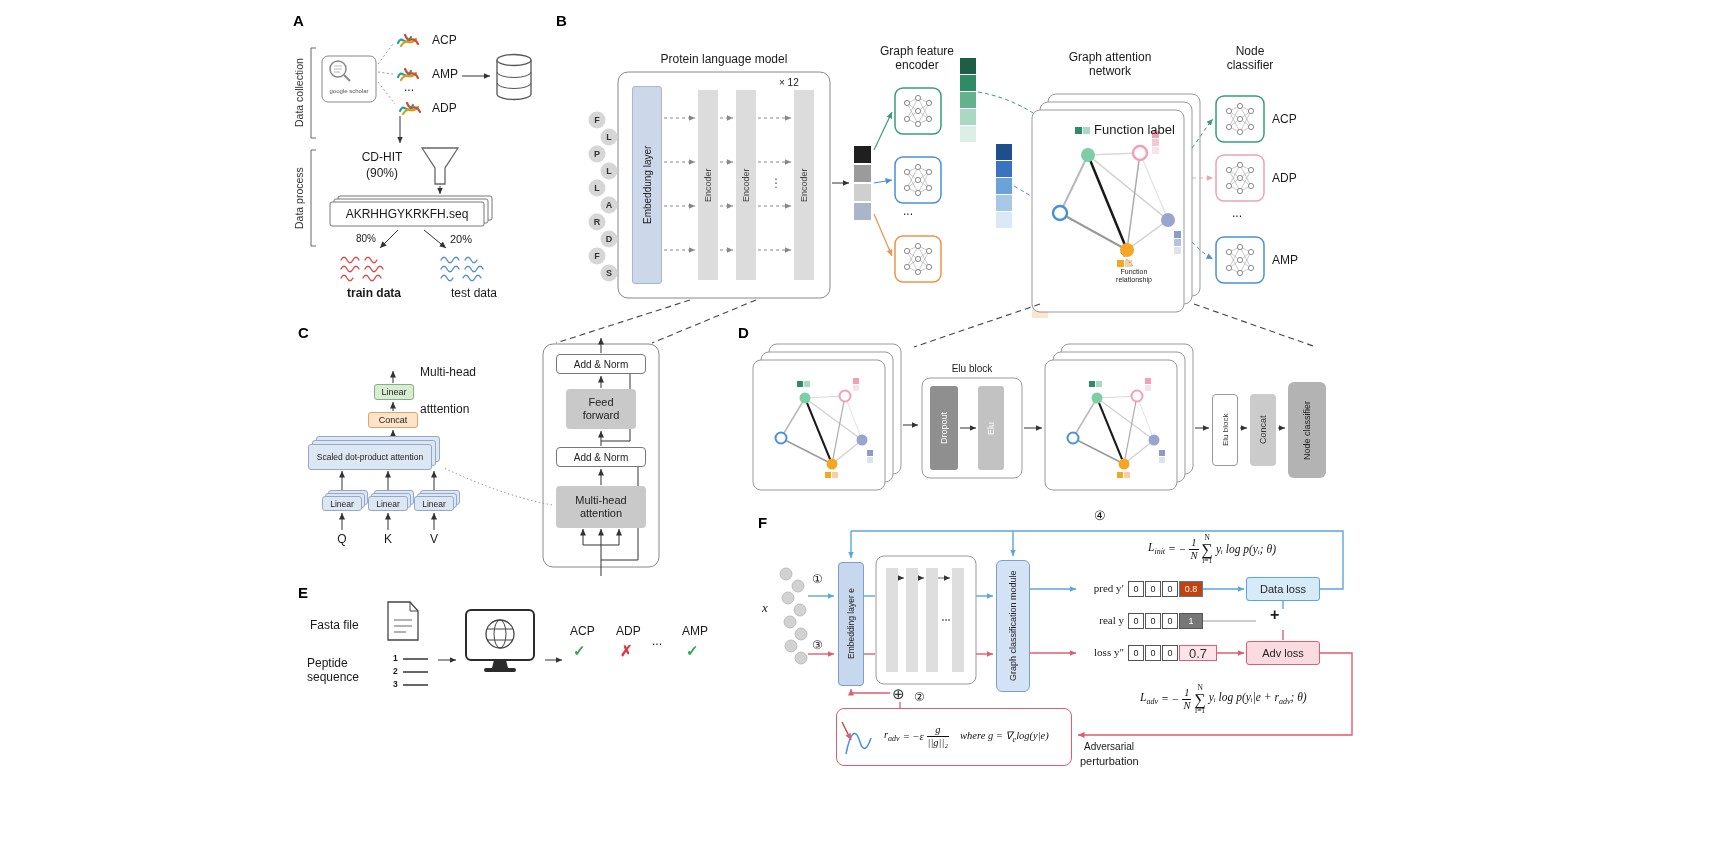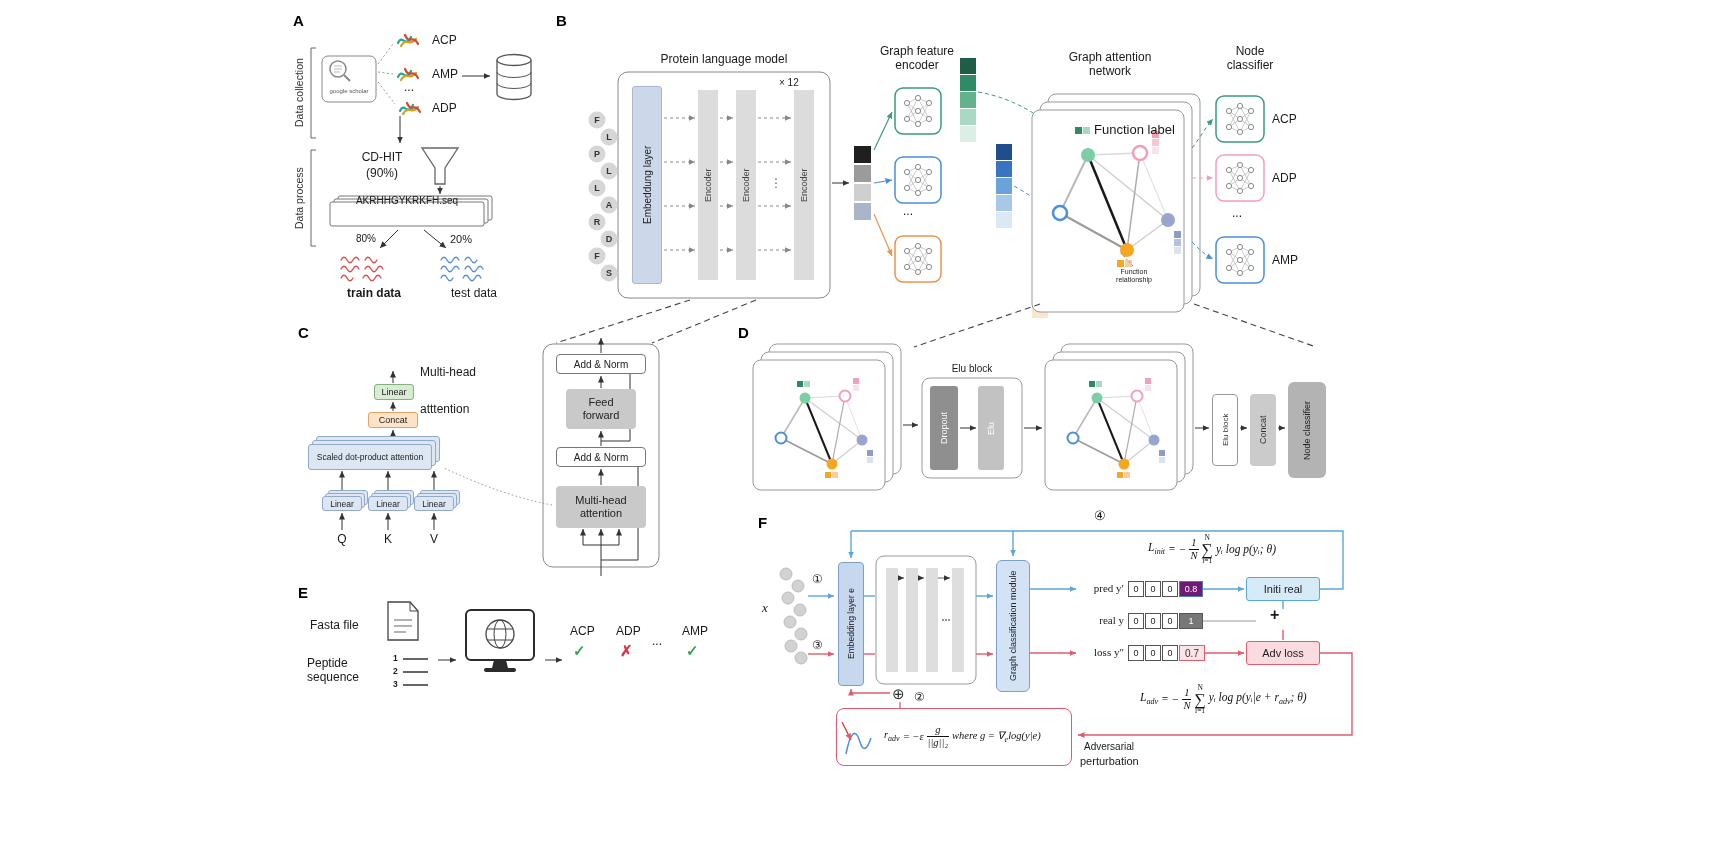--- a/index.html
+++ b/index.html
@@ -14,21 +14,21 @@
   .vt{writing-mode:vertical-rl;transform:rotate(180deg);}
   .res{font:700 9px "Liberation Sans",sans-serif;text-anchor:middle;fill:#333;}
   .formula{position:absolute;z-index:2;display:flex;align-items:center;gap:3px;
            font-family:"Liberation Serif",serif;font-style:italic;font-size:11.5px;color:#111;}
   .formula sub{font-size:8px;}
   .frac{display:inline-flex;flex-direction:column;align-items:center;line-height:1.1;font-size:10.5px;}
   .frac .fd{border-top:1px solid #111;padding:0 1px;}
   .bigsum{display:inline-flex;flex-direction:column;align-items:center;line-height:1;
           font-style:normal;font-size:7.5px;}
   .bigsum .sg{font-size:16px;line-height:.95;}
-  .gap{}
+  .gap{margin-left:8px;}
 </style>
 </head>
 <body>
 
 <div id="canvas">
 
 <svg id="gfx" width="1733" height="866" viewBox="0 0 1733 866">
   <defs>
     <marker id="mk" markerUnits="userSpaceOnUse" markerWidth="8" markerHeight="8" refX="6.5" refY="3" orient="auto">
           <path d="M0,0L6.5,3L0,6Z" fill="#333"></path>
@@ -429,21 +429,21 @@
 <div class="t plbl" style="left:293px;top:12px">A</div>
 <div class="bx vt" style="left:292px;top:48px;width:14px;height:90px;font-size:10.5px;color:#333">Data collection</div>
 <div class="bx vt" style="left:292px;top:150px;width:14px;height:96px;font-size:10.5px;color:#333">Data process</div>
 <div class="t c" style="left:323px;top:88px;width:52px;font-size:6px;color:#555">google scholar</div>
 <div class="t" style="left:432px;top:33px">ACP</div>
 <div class="t" style="left:432px;top:67px">AMP</div>
 <div class="t" style="left:404px;top:80px">...</div>
 <div class="t" style="left:432px;top:101px">ADP</div>
 <div class="t c" style="left:340px;top:150px;width:84px">CD-HIT</div>
 <div class="t c" style="left:340px;top:166px;width:84px">(90%)</div>
-<div class="t c" style="left:332px;top:195px;width:150px;font-size:10px">AKRHHGYKRKFH.seq</div>
+<div class="t c" style="left:332px;top:207px;width:150px;font-size:12px">AKRHHGYKRKFH.seq</div>
 <div class="t" style="left:356px;top:233px;font-size:10px">80%</div>
 <div class="t" style="left:450px;top:233px;font-size:11px">20%</div>
 <div class="t c" style="left:338px;top:286px;width:72px;font-weight:700">train data</div>
 <div class="t c" style="left:438px;top:286px;width:72px;font-weight:400">test data</div>
 
 <div class="t plbl" style="left:556px;top:12px">B</div>
 <div class="t c" style="left:626px;top:52px;width:196px">Protein language model</div>
 <div class="bx vt" style="left:632px;top:86px;width:30px;height:198px;background:#ccd7e9;border:1px solid #a8b8d0;border-radius:3px;font-size:10px">Embeddung layer</div>
 <div class="bx vt" style="left:698px;top:90px;width:20px;height:190px;background:#dcdcdc;font-size:9px;color:#444">Encoder</div>
 <div class="bx vt" style="left:736px;top:90px;width:20px;height:190px;background:#dcdcdc;font-size:9px;color:#444">Encoder</div>
@@ -519,30 +519,30 @@
 <div class="t" style="left:812px;top:572px;font-size:12px">①</div>
 <div class="t" style="left:812px;top:638px;font-size:12px">③</div>
 <div class="bx vt" style="left:838px;top:562px;width:26px;height:124px;background:#c7d7ee;border:1px solid #7e9fc9;border-radius:4px;font-size:8.5px">Embedding layer e</div>
 <div class="bx vt" style="left:996px;top:560px;width:34px;height:132px;background:#d3e3f5;border:1px solid #7e9fc9;border-radius:6px;font-size:9px">Graph classification module</div>
 <div class="t" style="left:1078px;top:582px;width:46px;text-align:right;font-size:11px;font-family:'Liberation Serif',serif">pred y′</div>
 <div class="t" style="left:1078px;top:614px;width:46px;text-align:right;font-size:11px;font-family:'Liberation Serif',serif">real y</div>
 <div class="t" style="left:1078px;top:646px;width:46px;text-align:right;font-size:11px;font-family:'Liberation Serif',serif">loss y″</div>
 <div class="bx" style="left:1128px;top:581px;width:16px;height:16px;border:1px solid #555;background:#fff;font-size:9px">0</div>
 <div class="bx" style="left:1145px;top:581px;width:16px;height:16px;border:1px solid #555;background:#fff;font-size:9px">0</div>
 <div class="bx" style="left:1162px;top:581px;width:16px;height:16px;border:1px solid #555;background:#fff;font-size:9px">0</div>
-<div class="bx" style="left:1179px;top:581px;width:24px;height:16px;border:1px solid #4a7fb5;background:#701a75;color:#fff;font-size:9px">0.8</div>
+<div class="bx" style="left:1179px;top:581px;width:24px;height:16px;border:1px solid #4a7fb5;background:#c2410c;color:#fff;font-size:9px">0.8</div>
 <div class="bx" style="left:1128px;top:613px;width:16px;height:16px;border:1px solid #555;background:#fff;font-size:9px">0</div>
 <div class="bx" style="left:1145px;top:613px;width:16px;height:16px;border:1px solid #555;background:#fff;font-size:9px">0</div>
 <div class="bx" style="left:1162px;top:613px;width:16px;height:16px;border:1px solid #555;background:#fff;font-size:9px">0</div>
 <div class="bx" style="left:1179px;top:613px;width:24px;height:16px;border:1px solid #555;background:#777;color:#fff;font-size:9px">1</div>
 <div class="bx" style="left:1128px;top:645px;width:16px;height:16px;border:1px solid #555;background:#fff;font-size:9px">0</div>
 <div class="bx" style="left:1145px;top:645px;width:16px;height:16px;border:1px solid #555;background:#fff;font-size:9px">0</div>
 <div class="bx" style="left:1162px;top:645px;width:16px;height:16px;border:1px solid #555;background:#fff;font-size:9px">0</div>
-<div class="bx" style="left:1179px;top:645px;width:26px;height:16px;border:1px solid #e05c6e;background:#fce4e8;color:#333;font-size:10px">0.7</div>
-<div class="bx" style="left:1246px;top:577px;width:74px;height:24px;background:#d6eaf8;border:1px solid #5aa7dc;border-radius:3px;font-size:11px">Initi real</div>
+<div class="bx" style="left:1179px;top:645px;width:38px;height:16px;border:1px solid #e05c6e;background:#fce4e8;color:#333;font-size:13px">0.7</div>
+<div class="bx" style="left:1246px;top:577px;width:74px;height:24px;background:#d6eaf8;border:1px solid #5aa7dc;border-radius:3px;font-size:11px">Data loss</div>
 <div class="t" style="left:1270px;top:606px;font-size:16px;font-weight:700">+</div>
 <div class="bx" style="left:1246px;top:641px;width:74px;height:24px;background:#f9dbe0;border:1px solid #e05c6e;border-radius:3px;font-size:11px">Adv loss</div>
 
 <div class="formula" style="left:1148px;top:534px">
   <span><span>L</span><sub>init</sub></span>
   <span>= −</span>
   <span class="frac">
         <span>1</span>
         <span class="fd">N</span>
       </span>

